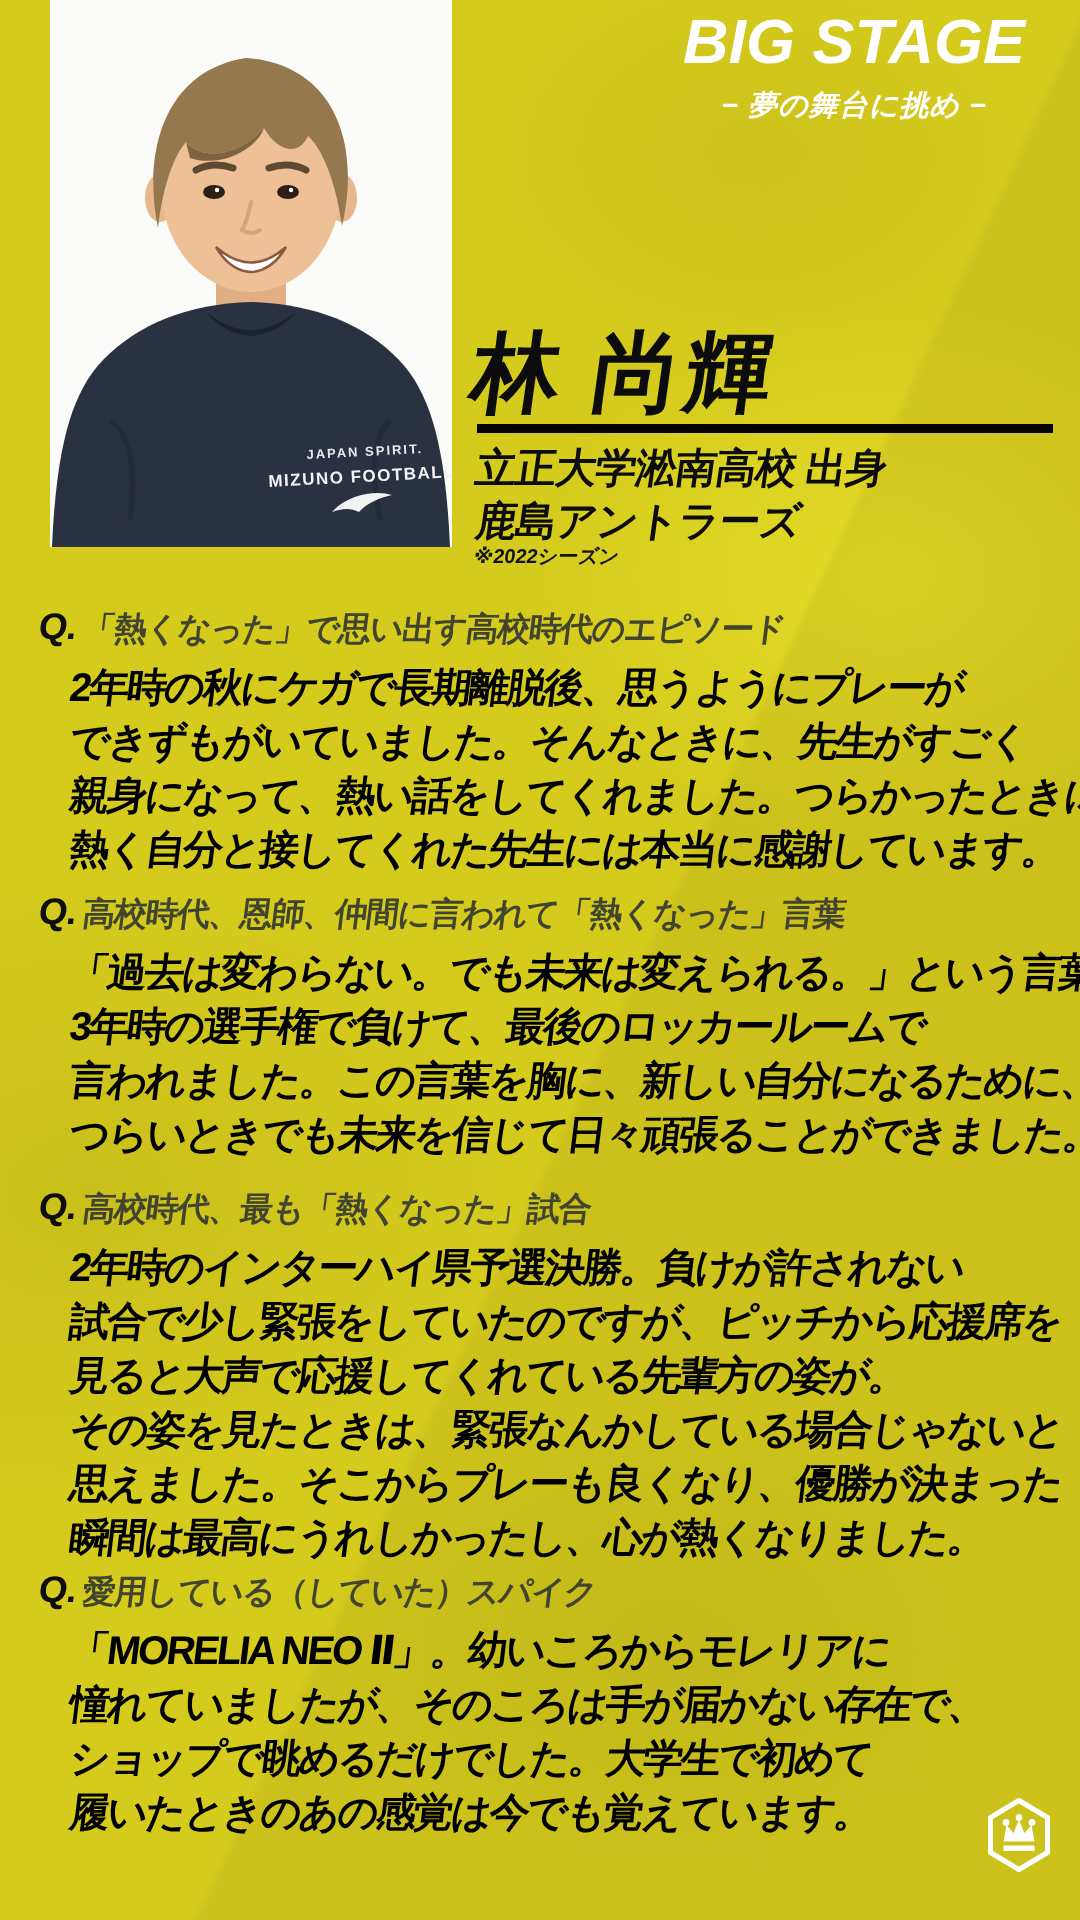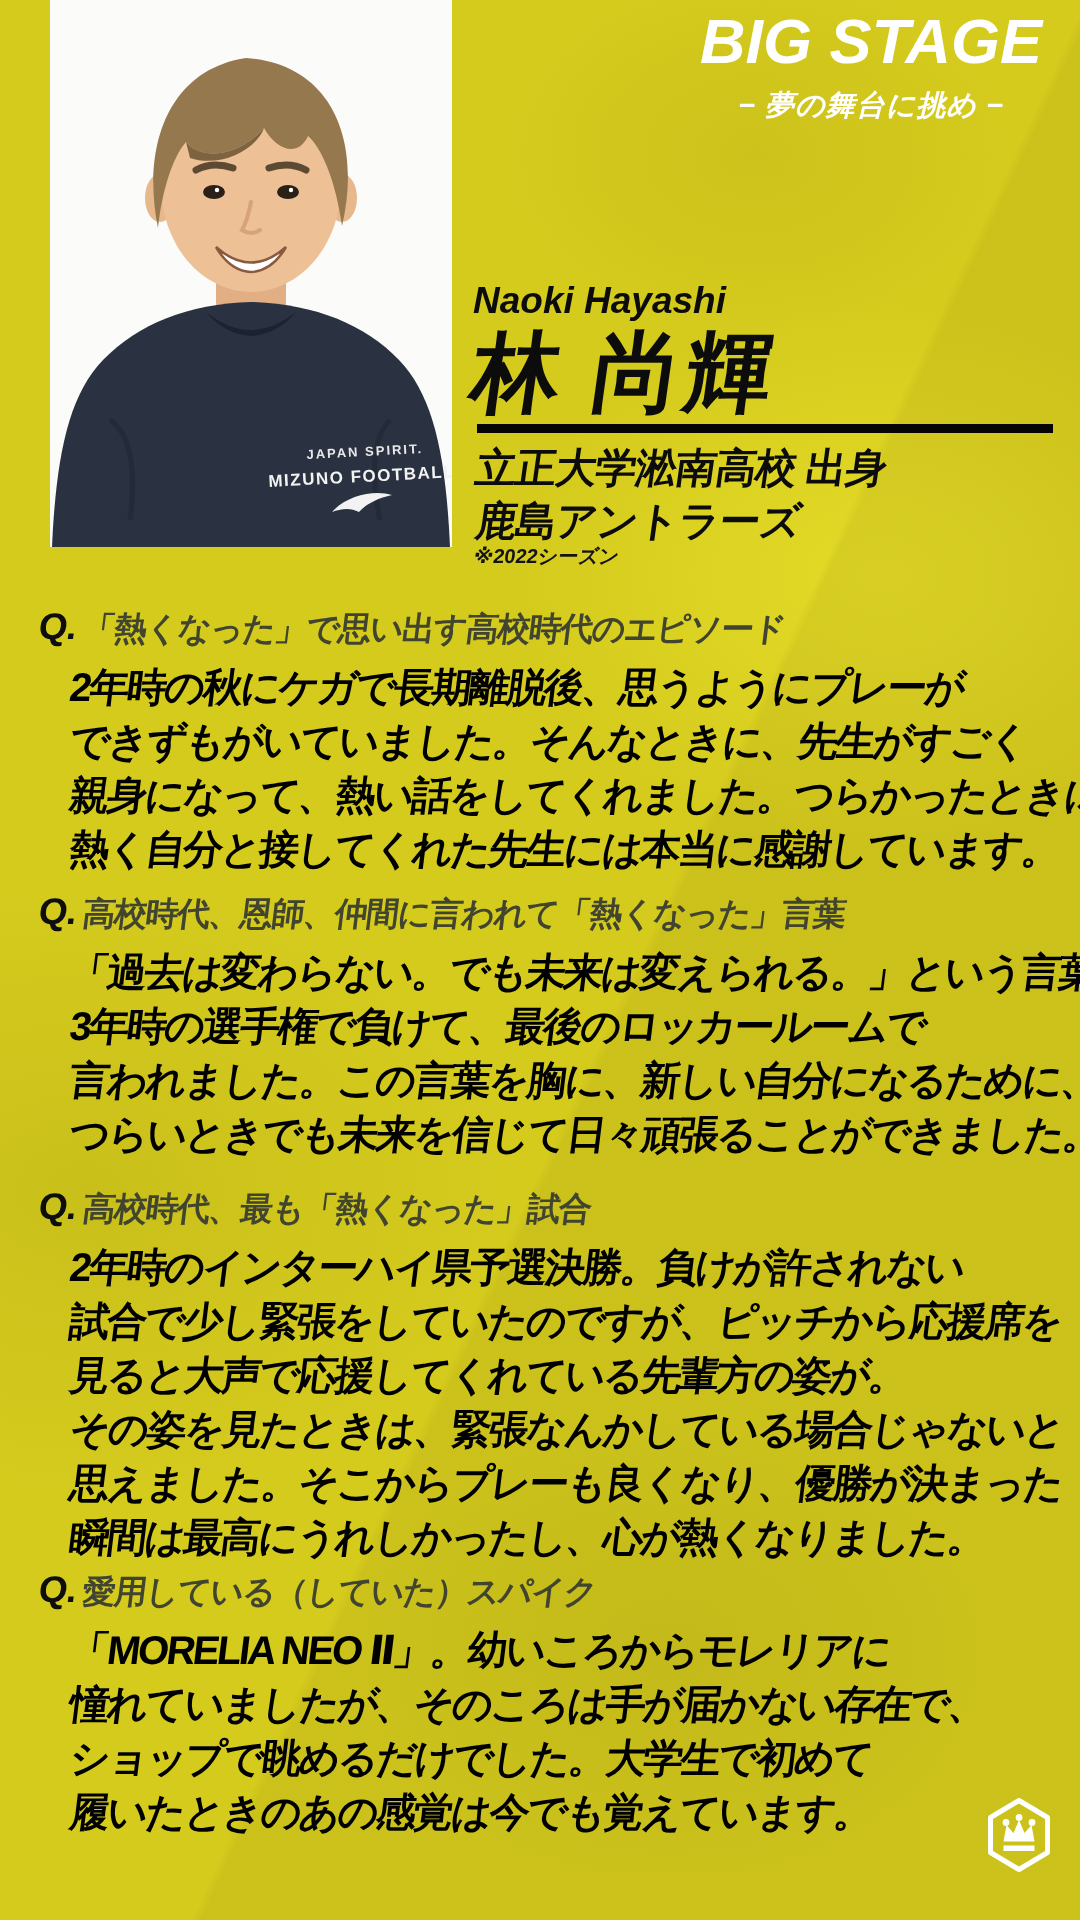--- a/index.html
+++ b/index.html
@@ -19,21 +19,21 @@
       radial-gradient(420px 300px at 70% 8%, rgba(122,114,10,0.10), rgba(122,114,10,0) 60%);
   }
   
   .photo{
     position:absolute;left:50px;top:0;width:402px;height:547px;
     background:#fbfbf9;
   }
   .photo svg{display:block;}
   
   .logo-wrap{
-    position:absolute;top:6px;right:4px;width:410px;
+    position:absolute;top:6px;right:21px;width:410px;
     text-align:center;color:#ffffff;
   }
   .logo-title{
     font-size:63px;font-weight:bold;font-style:italic;
     letter-spacing:0px;line-height:70px;white-space:nowrap;
   }
   .logo-subtitle{
     margin-top:10px;
     font-size:29px;font-weight:bold;font-style:italic;
     letter-spacing:1px;white-space:nowrap;
@@ -137,21 +137,20 @@
       <text x="312" y="482" text-anchor="middle" font-size="17" font-weight="bold" letter-spacing="1.5" fill="#f2f2f2" transform="rotate(-3 312 482)">MIZUNO FOOTBALL</text>
       <path d="M282,512 C298,494 326,490 342,495 C328,498 316,504 309,512 C300,507 290,509 282,512 Z" fill="#f2f2f2"></path>
     </svg>
   </div>
 
   <div class="logo-wrap">
     <div class="logo-title">BIG STAGE</div>
     <div class="logo-subtitle">− 夢の舞台に挑め −</div>
   </div>
 
-  <div class="name-en">Naoki Hayashi</div>
   <div class="name-jp">林 尚輝</div>
   <div class="name-underline"></div>
   <div class="school">立正大学淞南高校 出身</div>
   <div class="team">鹿島アントラーズ</div>
   <div class="team-note">※2022シーズン</div>
 
   <div class="q-block qa-1">
     <div class="q-head">
       <span class="q-mark">Q.</span>
       <span class="q-text">「熱くなった」で思い出す高校時代のエピソード</span>

